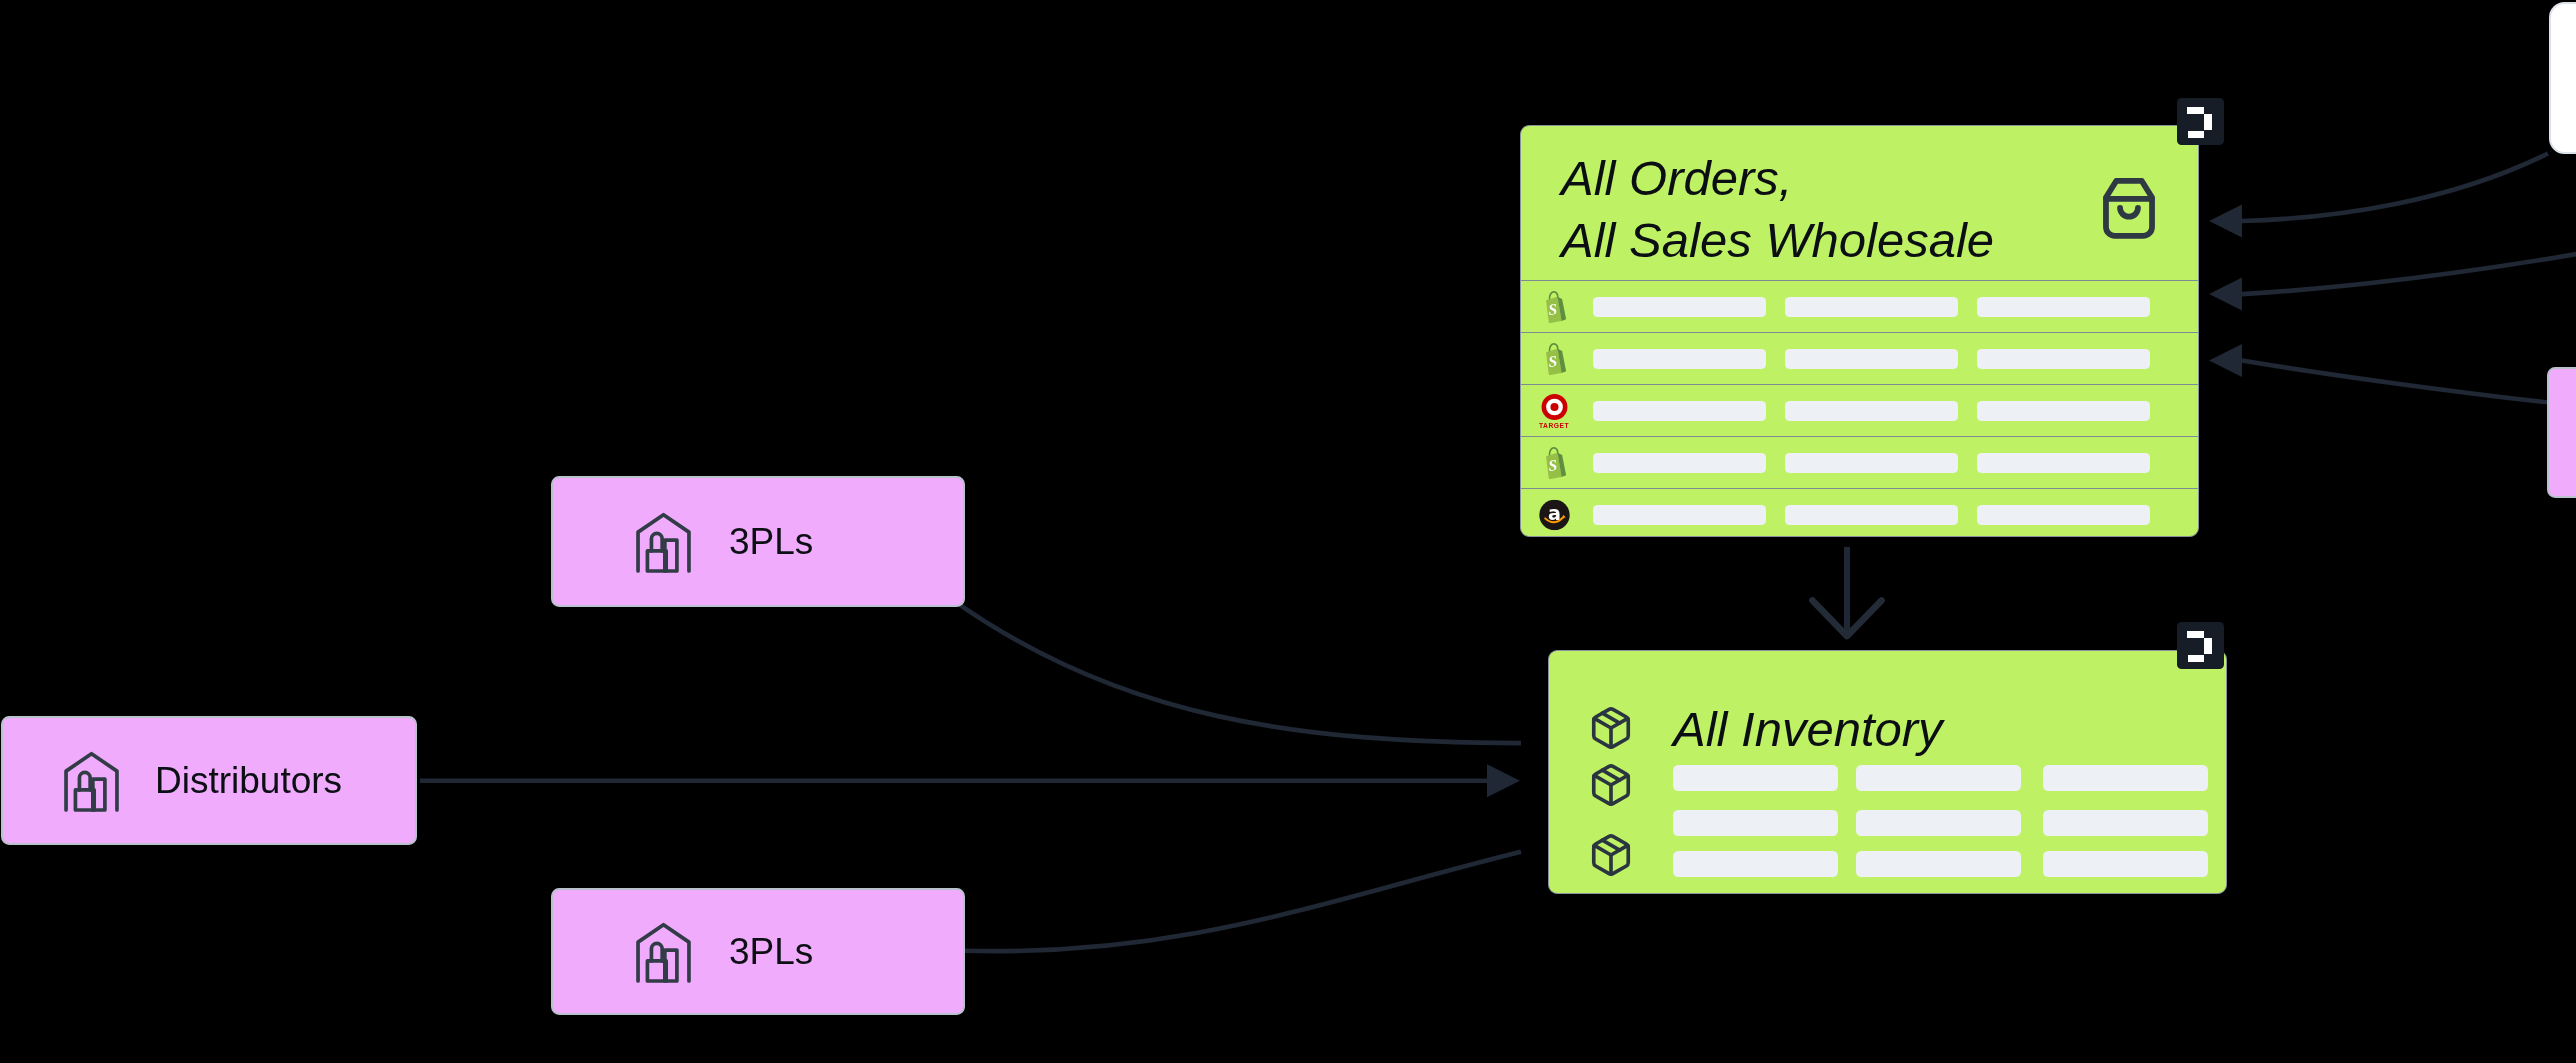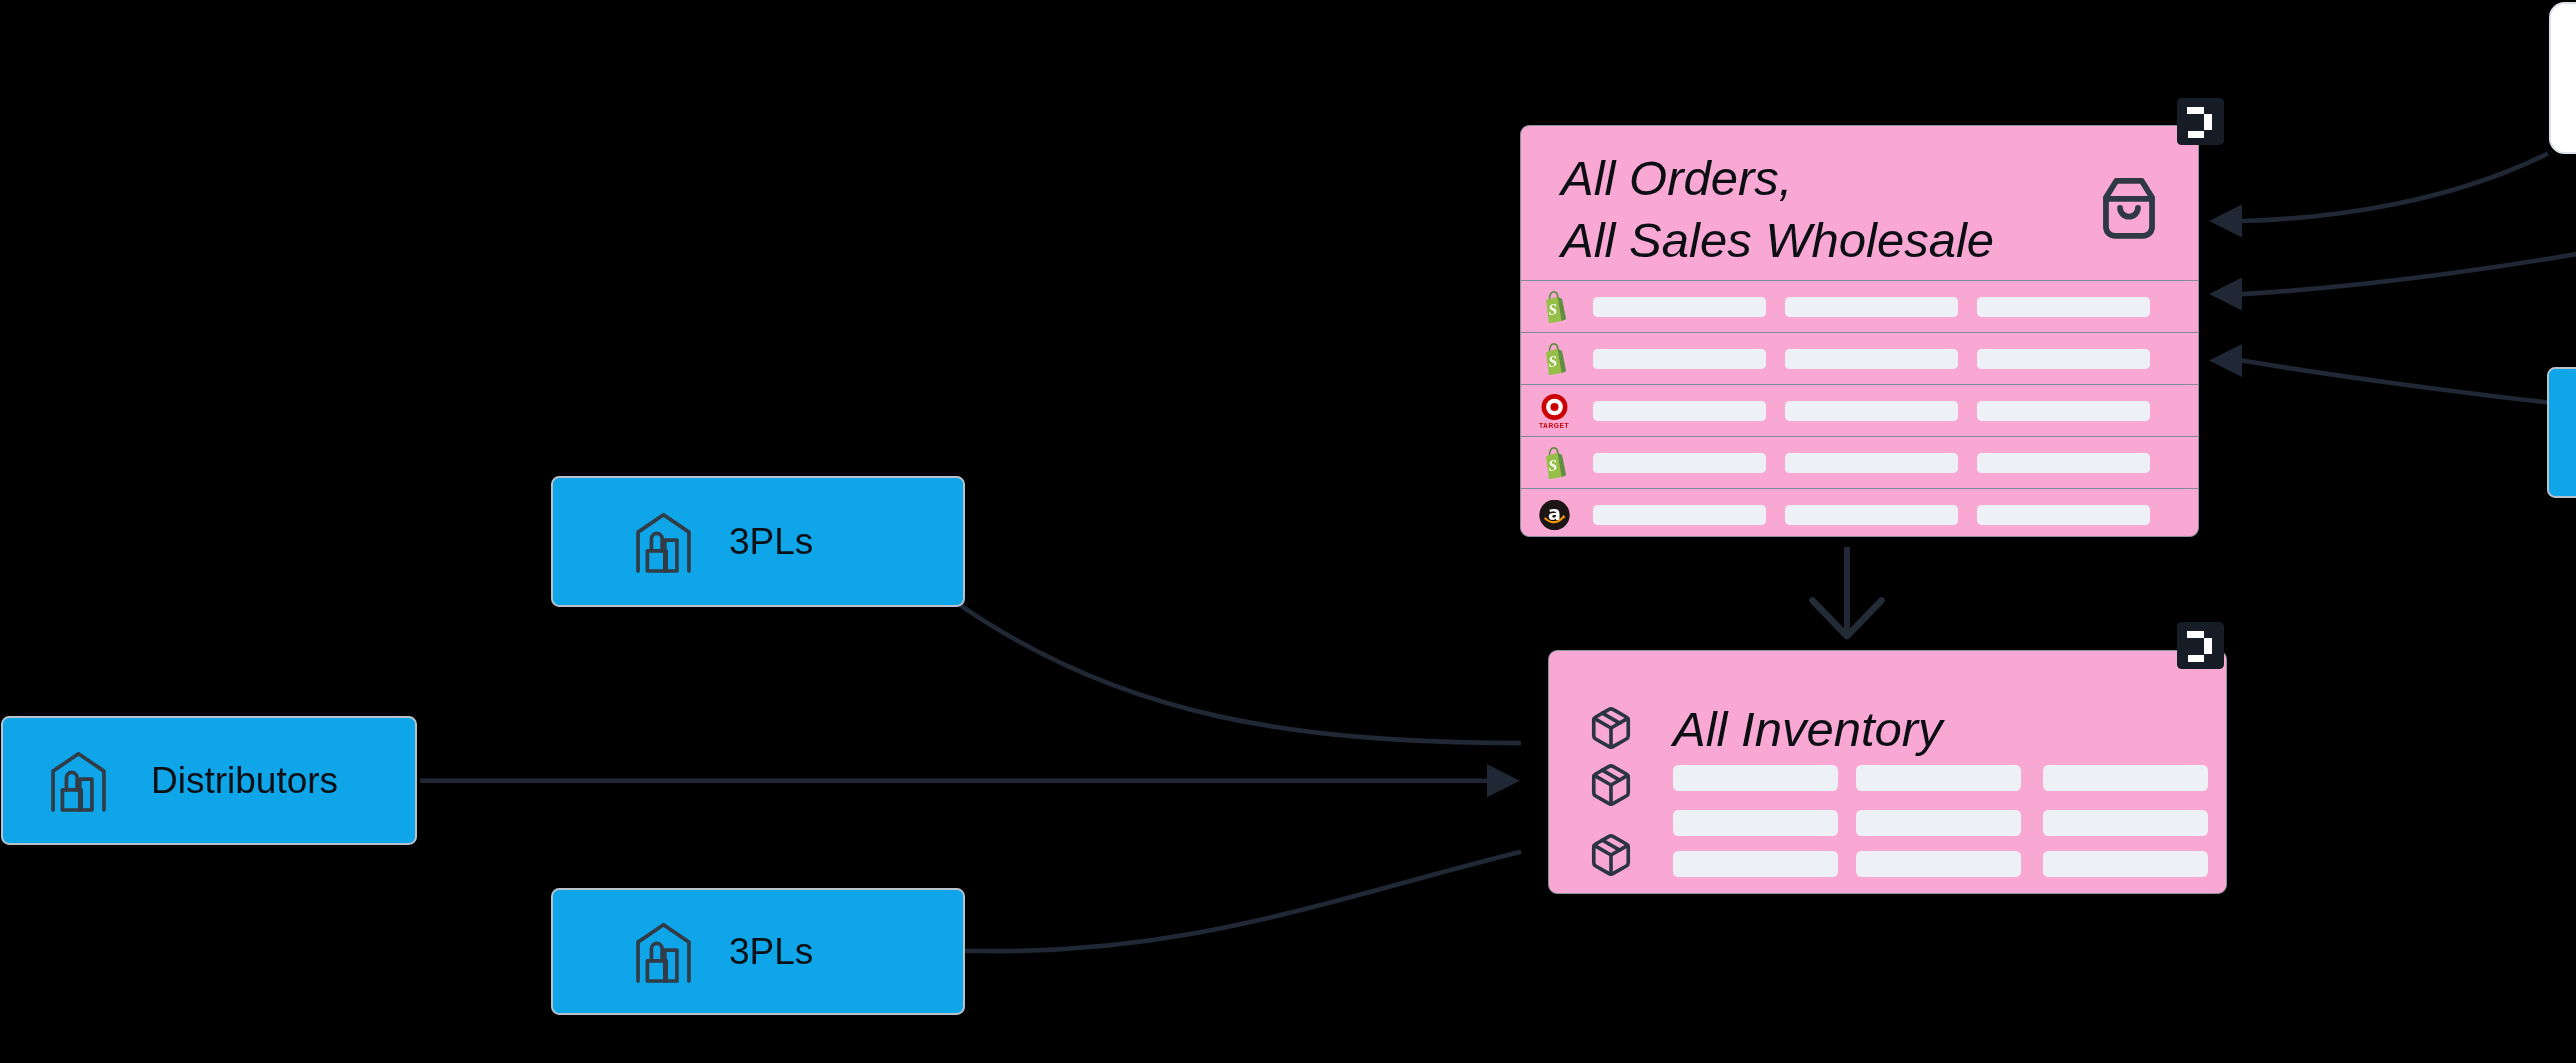--- a/index.html
+++ b/index.html
@@ -8,21 +8,21 @@
     position:relative;width:3163px;height:1063px;overflow:hidden;background:#000;
     font-family:"Liberation Sans",sans-serif;
   }
   svg.wires{position:absolute;left:0;top:0;z-index:1;}
   .wire{fill:none;stroke:#1f2834;stroke-width:9;}
   .wire-head{fill:#1f2834;stroke:none;}
   .wire-chevron{fill:none;stroke:#232b36;stroke-width:13;stroke-linecap:round;stroke-linejoin:round;}
 
   
   .card{
-    position:absolute;background:#f9a8d4;border:1.5px solid #8793a0;border-radius:9.3px;
+    position:absolute;background:#bef264;border:1.5px solid #8793a0;border-radius:9.3px;
     z-index:2;
   }
   .card-title{
     position:absolute;font-style:italic;font-weight:500;color:#0b0e13;
     font-size:49px;line-height:62px;letter-spacing:0;white-space:nowrap;
   }
   .orders-rows{position:absolute;left:0;right:0;bottom:0;top:154px;}
   .order-row{position:relative;height:52px;border-top:1.5px solid #7e8a98;}
   .row-icon{position:absolute;left:18px;top:50%;transform:translateY(-50%);display:flex;flex-direction:column;align-items:center;}
   .bar{position:absolute;height:19.6px;border-radius:4.6px;background:#edf0f4;top:16px;}
@@ -33,21 +33,21 @@
 
   
   .chip{position:absolute;width:47px;height:47px;background:#161d27;border-radius:4.6px;z-index:3;}
   .chip .m{position:absolute;background:#fff;}
   .chip .m1{left:22%;top:20%;width:36%;height:15%;}
   .chip .m2{left:58%;top:33%;width:16%;height:36%;}
   .chip .m3{left:24%;top:70%;width:34%;height:15%;}
 
   
   .src-box{
-    position:absolute;background:#0ea5e9;border:2.1px solid #b9c2cc;border-radius:8.2px;
+    position:absolute;background:#f0abfc;border:2.1px solid #b9c2cc;border-radius:8.2px;
     display:flex;align-items:center;z-index:2;
   }
   .src-label{font-size:37px;color:#0c0f13;font-weight:400;}
   .retail-label{font-size:33px;color:#2f3a47;font-weight:400;white-space:nowrap;}
 
   .target-word{color:#c00;font-weight:700;letter-spacing:0.5px;}
 
   
   .shopify-tile{
     position:absolute;left:2549px;top:1.5px;width:155px;height:152px;background:#fff;
@@ -213,21 +213,21 @@
       <div class="m m2"></div>
       <div class="m m3"></div>
   </div>
 
   <div class="src-box" style="left:551px;top:476px;width:414px;height:131px;padding-left:77px;gap:32px;">
     <svg width="67" height="67" viewBox="0 0 130 130">
         <use href="#sym-warehouse"></use>
       </svg>
     <span class="src-label">3PLs</span>
   </div>
-  <div class="src-box" style="left:1px;top:716px;width:416px;height:129px;padding-left:42px;gap:39px;text-align:center;">
+  <div class="src-box" style="left:1px;top:716px;width:416px;height:129px;padding-left:55px;gap:30px;text-align:center;">
     <svg width="67" height="67" viewBox="0 0 130 130">
         <use href="#sym-warehouse"></use>
       </svg>
     <span class="src-label">Distributors</span>
   </div>
   <div class="src-box" style="left:551px;top:888px;width:414px;height:127px;padding-left:77px;gap:32px;">
     <svg width="67" height="67" viewBox="0 0 130 130">
         <use href="#sym-warehouse"></use>
       </svg>
     <span class="src-label">3PLs</span>

